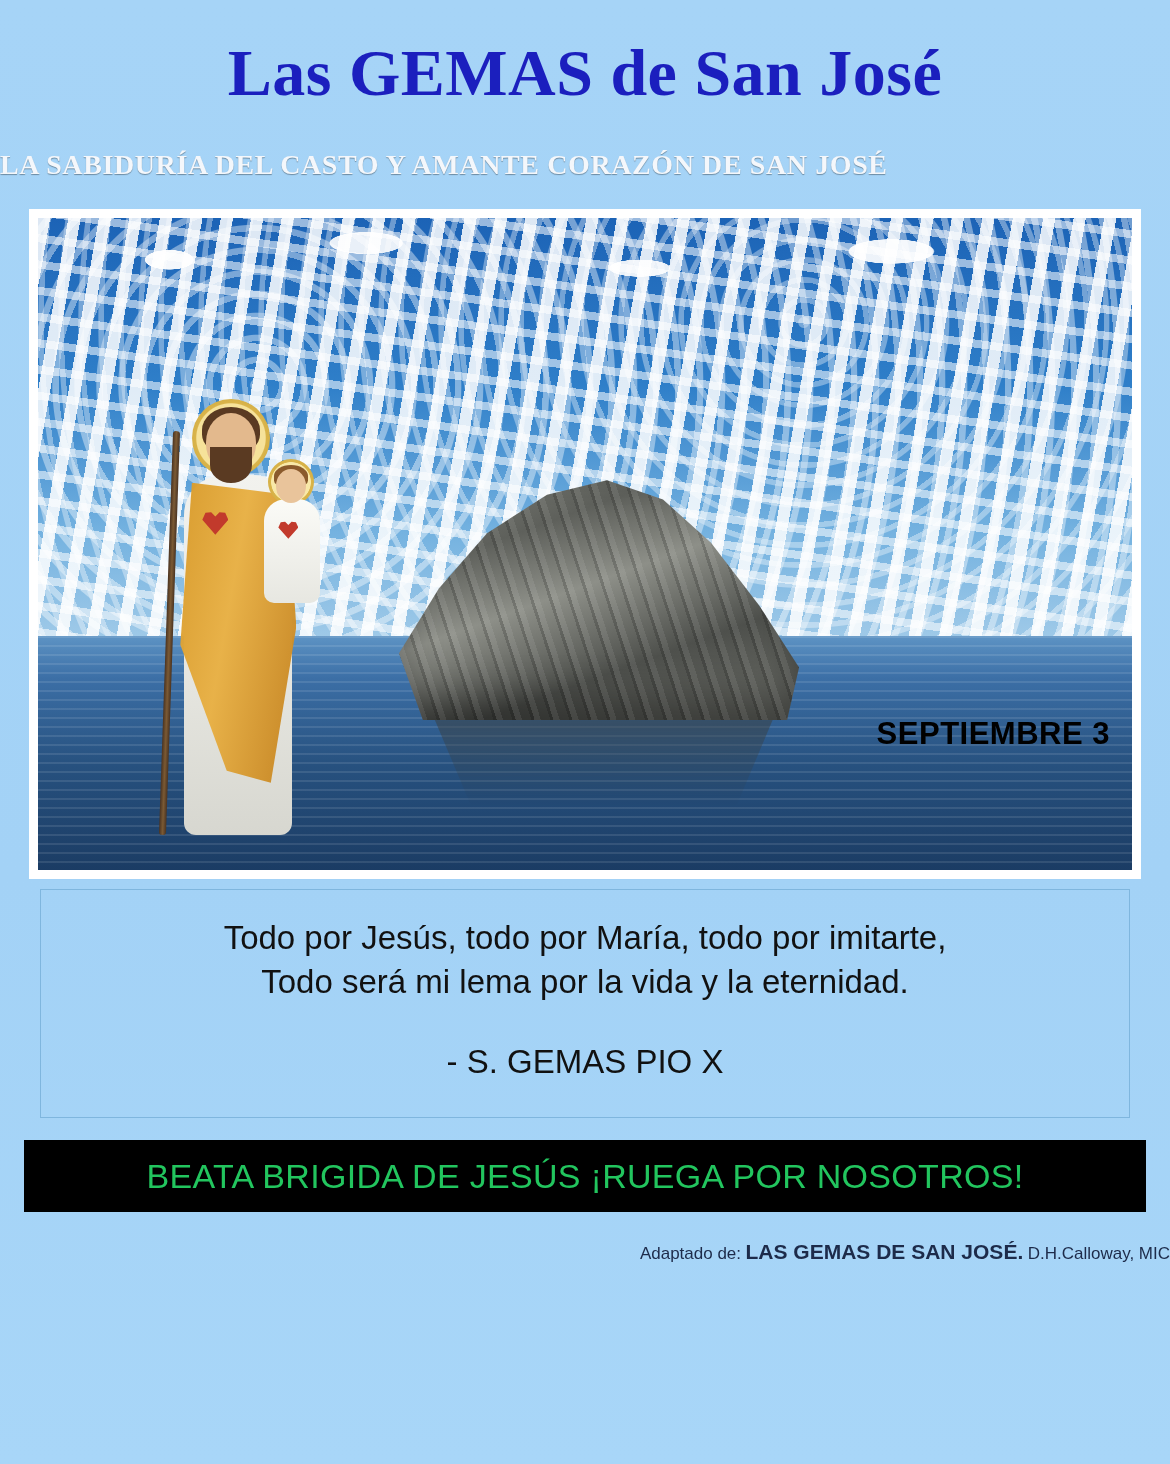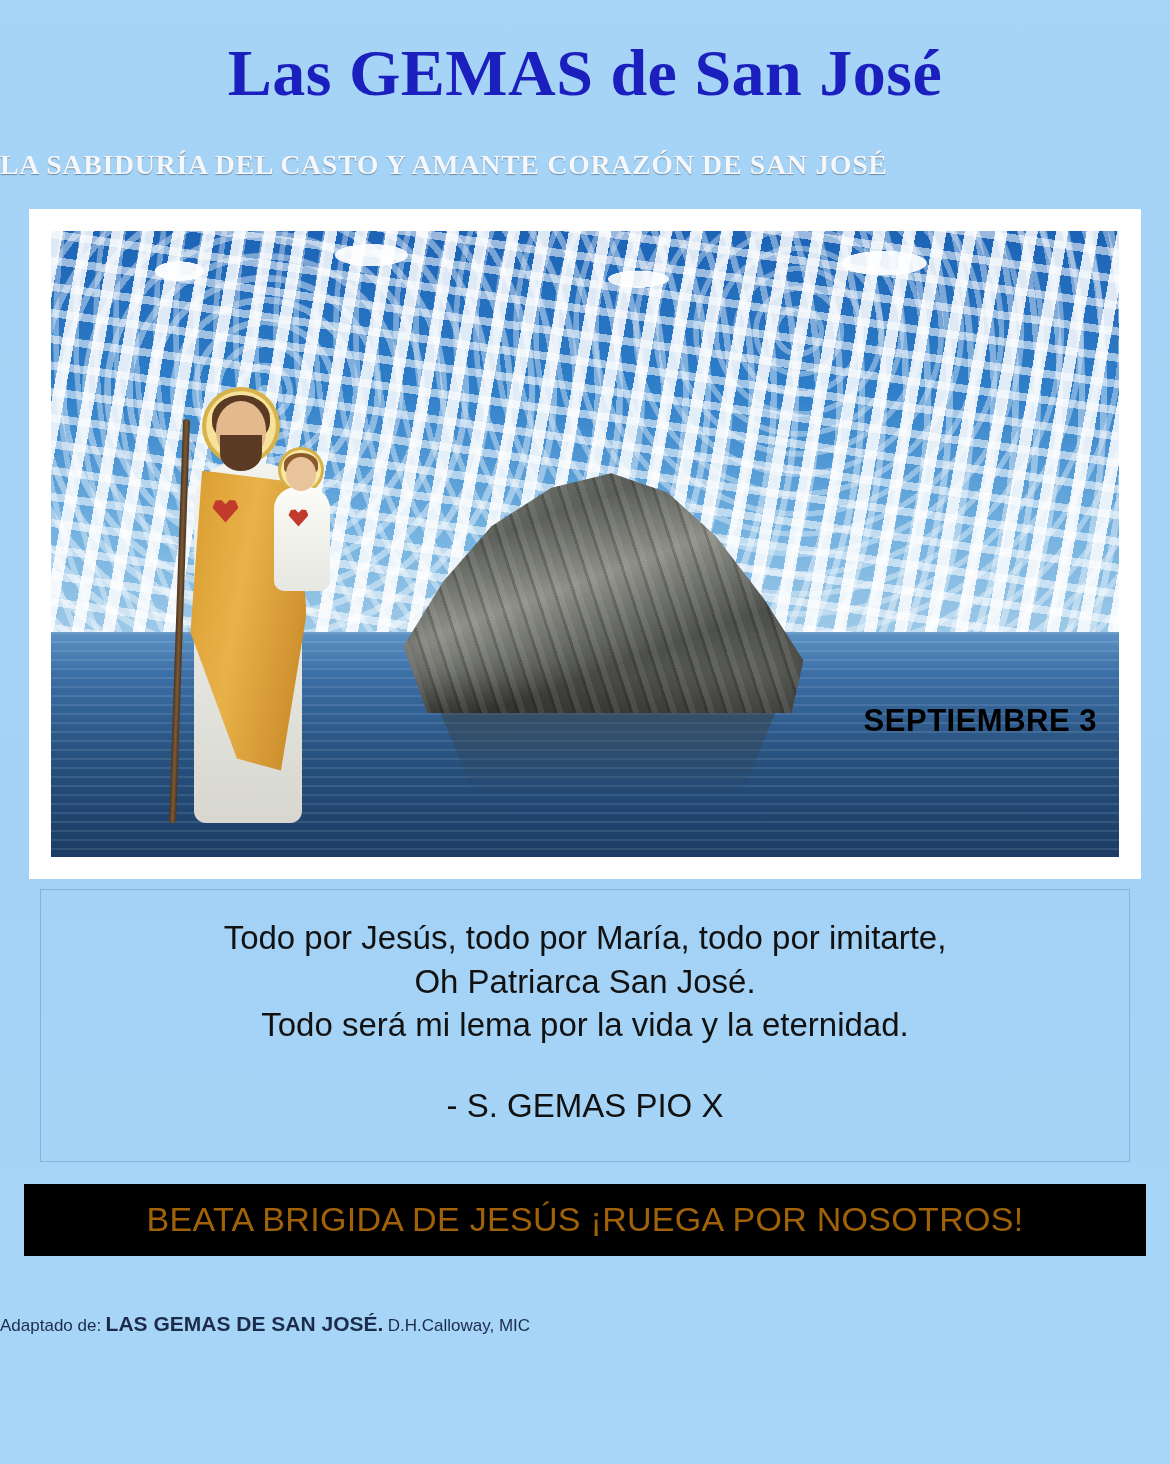--- a/index.html
+++ b/index.html
@@ -48,21 +48,21 @@
     width: 100%;
   }
 
   
   .photo-frame {
     margin-top: 28px;
     width: 1112px;
     height: 670px;
     background: #ffffff;
     box-sizing: border-box;
-    padding: 22px;
+    padding: 9px;
   }
   .photo {
     position: relative;
     width: 100%;
     height: 100%;
     overflow: hidden;
     background: #0d3f79;
   }
   
   .sky {
@@ -273,33 +273,33 @@
     font-size: 33px;
     color: #111;
   }
 
   
   .banner {
     margin-top: 22px;
     width: 1122px;
     height: 72px;
     background: #000;
-    color: #a16207;
+    color: #22c55e;
     display: flex;
     align-items: center;
     justify-content: center;
     font-size: 34px;
     letter-spacing: 0.3px;
   }
 
   
   .footer {
-    margin-top: 56px;
+    margin-top: 28px;
     width: 100%;
-    text-align: left;
+    text-align: right;
     color: #1d2b4a;
   }
   .footer .f-small { font-size: 17px; }
   .footer .f-strong { font-size: 21px; font-weight: bold; }
   .footer .f-mid { font-size: 17px; }
 </style>
 </head>
 <body>
 
 <div class="page">
@@ -333,21 +333,20 @@
           <div class="c-heart"></div>
         </div>
       </div>
 
       <div class="photo-date">SEPTIEMBRE 3</div>
     </div>
   </div>
 
   <div class="quote-box">
     <div class="quote-line">Todo por Jesús, todo por María, todo por imitarte,</div>
-    <div class="quote-line">Oh Patriarca San José.</div>
     <div class="quote-line">Todo será mi lema por la vida y la eternidad.</div>
     <div class="quote-author">- S. GEMAS PIO X</div>
   </div>
 
   <div class="banner">
     <span>BEATA BRIGIDA DE JESÚS ¡RUEGA POR NOSOTROS!</span>
   </div>
 
   <div class="footer">
     <span class="f-small">Adaptado de:</span>

